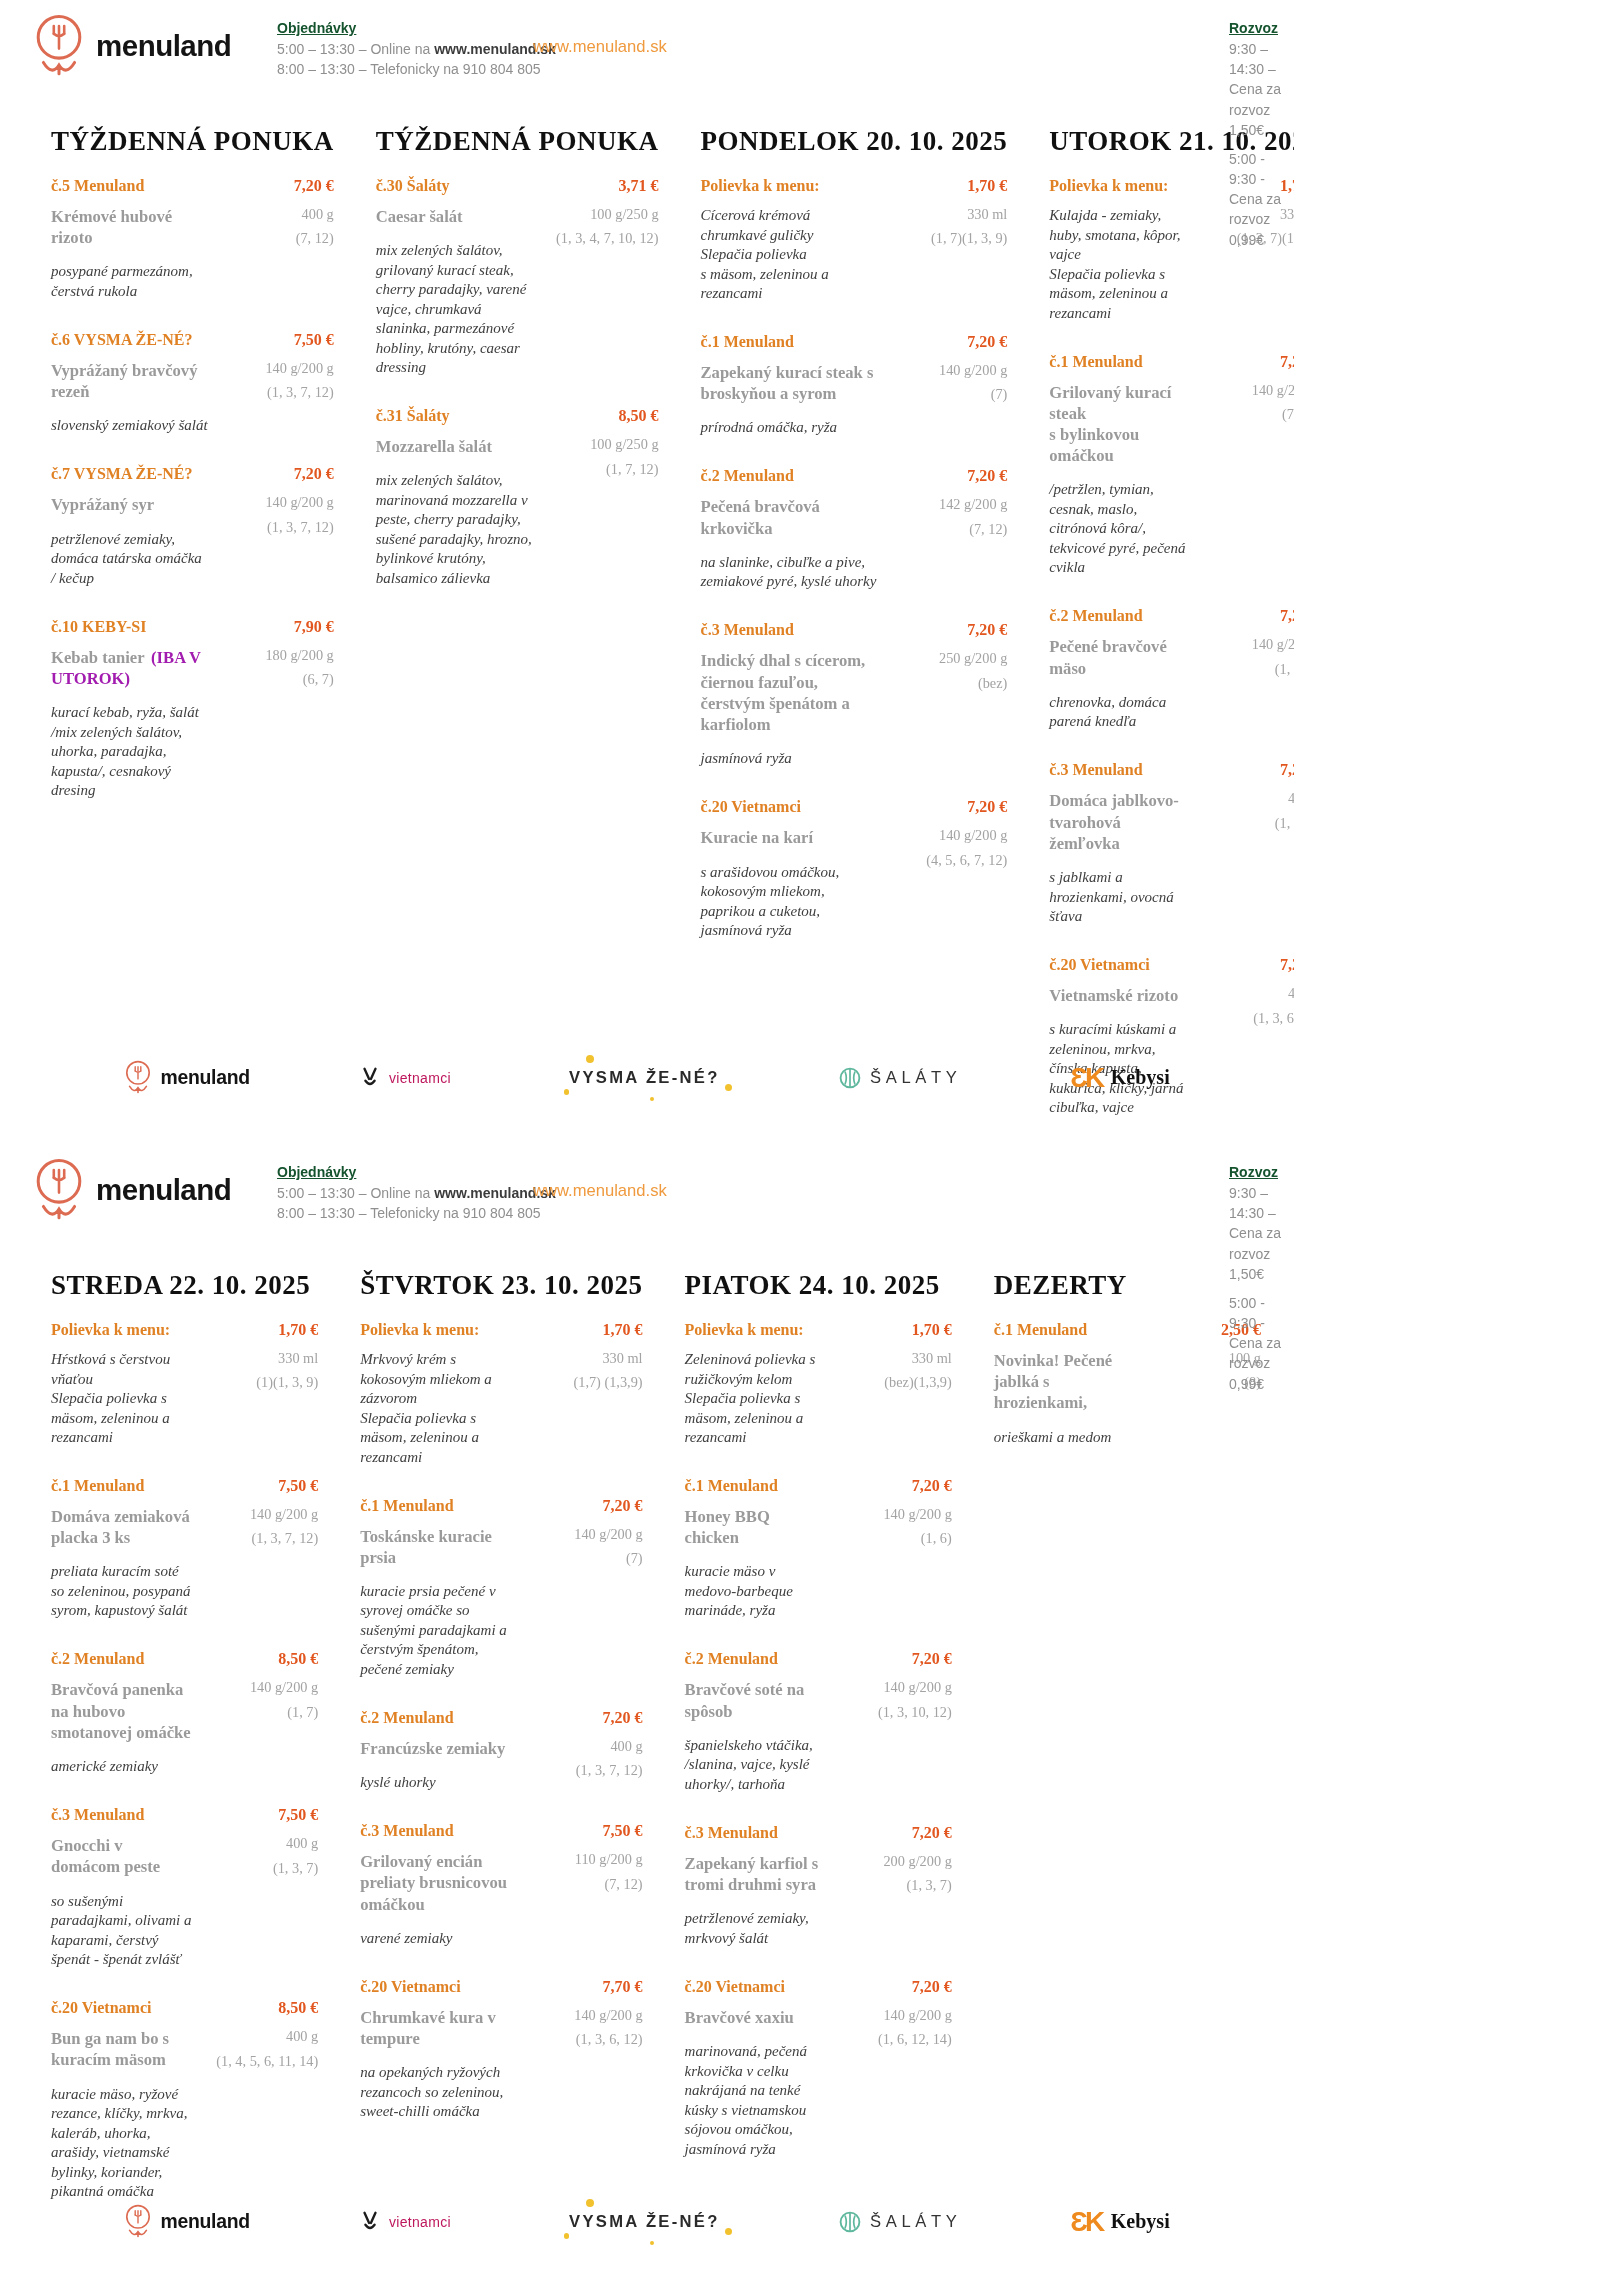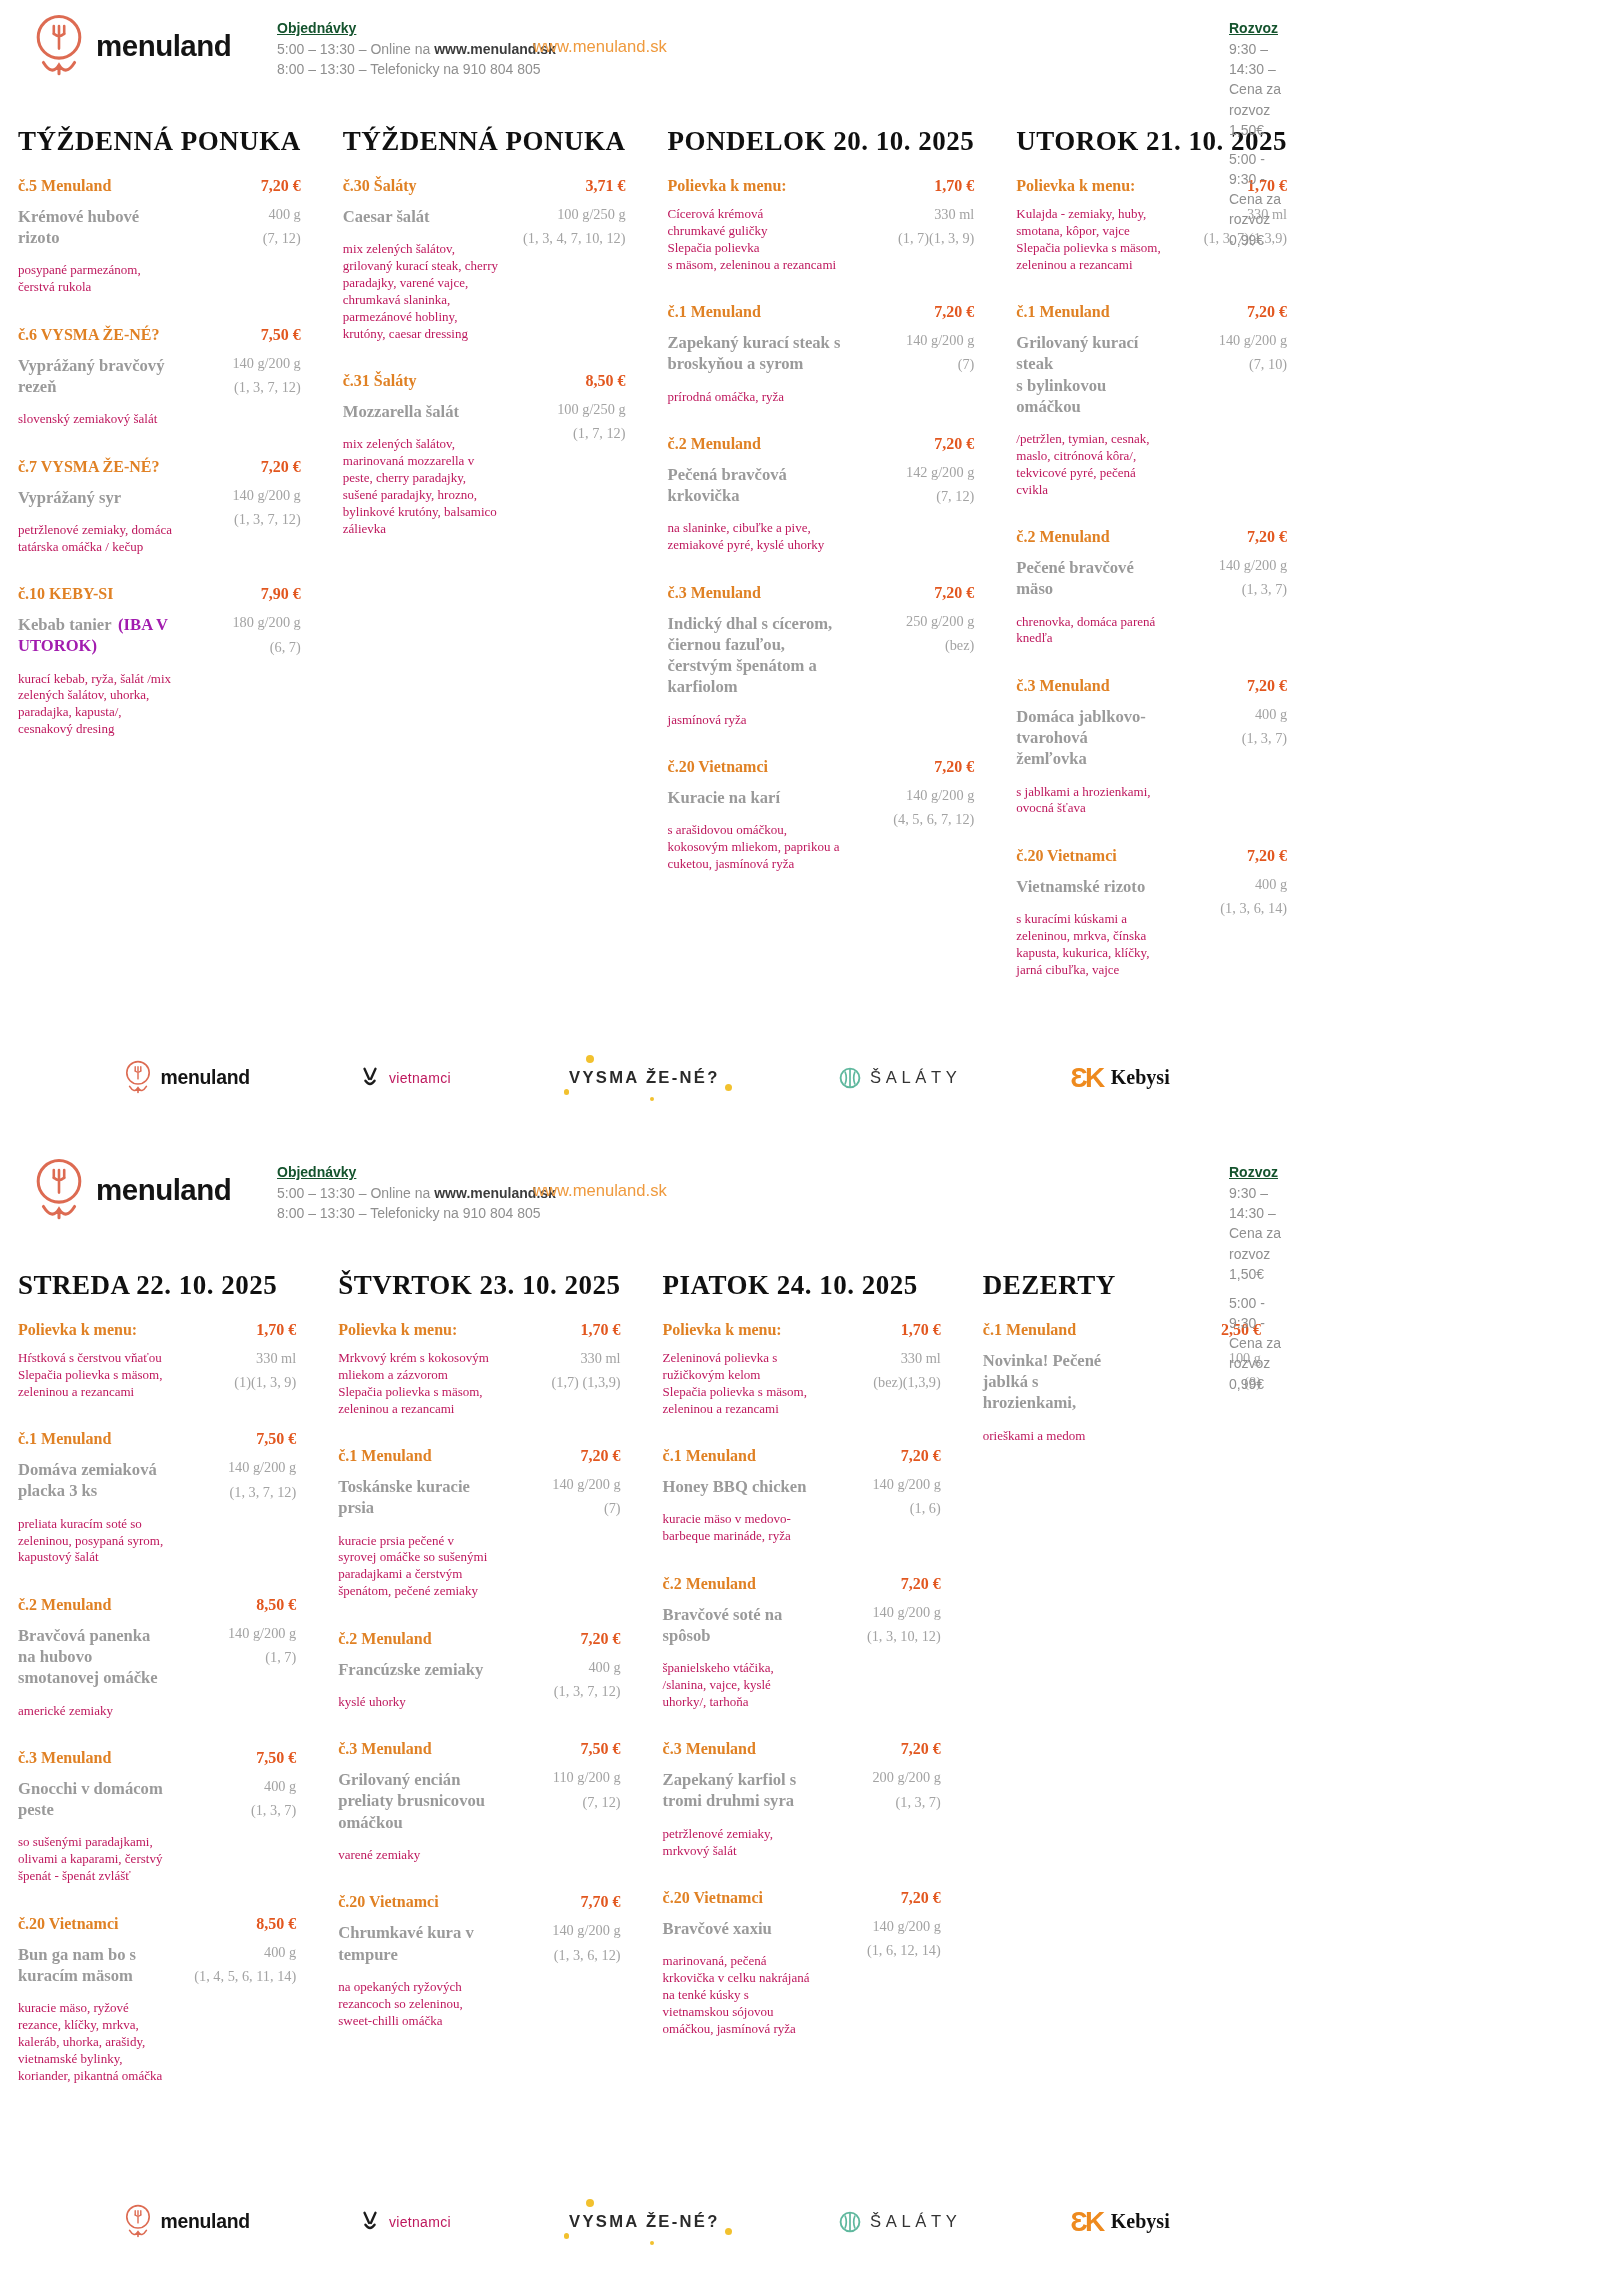--- a/index.html
+++ b/index.html
@@ -16,30 +16,30 @@
 
   .order-block { position: absolute; left: 277px; top: 20px; }
   .info-title { font-size: 14px; font-weight: bold; color: #14532d; margin-bottom: 2.8px; text-decoration: underline; }
   .info-line { font-size: 14px; color: #8f8f8f; line-height: 1.45; }
   .info-line b { color: #3c3c3c; }
   .rozvoz-block { position: absolute; left: 1229px; top: 20px; }
   .rozvoz-block .info-line.spaced { margin-top: 8.3px; }
   .website-link { position: absolute; left: 533px; top: 37px; font-size: 16.6px; color: #ef9a3e; cursor: pointer; }
 
   
-  .columns-grid { display: grid; grid-template-columns: repeat(4, 1fr); column-gap: 42px; padding: 13px 33px 0 18px; }
+  .columns-grid { display: grid; grid-template-columns: repeat(4, 1fr); column-gap: 42px; padding: 13px 33px 0 51px; }
   .day-title { font-size: 27px; font-weight: bold; color: #101010; letter-spacing: 0.5px; margin: 11px 0 20px 0; white-space: nowrap; }
 
   .menu-item { display: flex; margin-bottom: 29.5px; }
   .mi-left { flex: 1; padding-right: 7.4px; }
   .mi-right { width: 118px; flex-shrink: 0; text-align: right; }
   .item-label { color: #e08124; font-weight: bold; font-size: 16px; margin-bottom: 11px; }
   .dish-name { color: #9a9a9a; font-weight: bold; font-size: 16.6px; line-height: 1.28; margin-bottom: 14px; white-space: pre-line; }
   .dish-note { color: #a21caf; font-weight: bold; margin-left: 6.5px; }
-  .dish-description { color: #be185d; font-size: 13px; line-height: 1.3; white-space: pre-line; }
+  .dish-description { color: #404040; font-size: 15px; line-height: 1.3; white-space: pre-line; font-style: italic; }
   .item-price { color: #e2571f; font-weight: bold; font-size: 16px; margin-bottom: 11px; }
   .item-portion { color: #a3a3a3; font-size: 14.3px; margin-bottom: 7.4px; }
   .item-allergens { color: #a3a3a3; font-size: 14.3px; }
 
   
   .page-footer { position: absolute; left: 0; right: 0; bottom: 48px; display: flex; justify-content: center; align-items: center; gap: 109px; font-family: "Liberation Sans", sans-serif; }
   .logo { display: flex; align-items: center; gap: 8.3px; }
   .logo .logo-icon { display: inline-flex; align-items: center; justify-content: center; }
   .logo-menuland .logo-icon { width: 28px; height: 37px; }
   .logo-menuland .logo-label { font-size: 19.4px; font-weight: bold; color: #141414; letter-spacing: -0.3px; }

